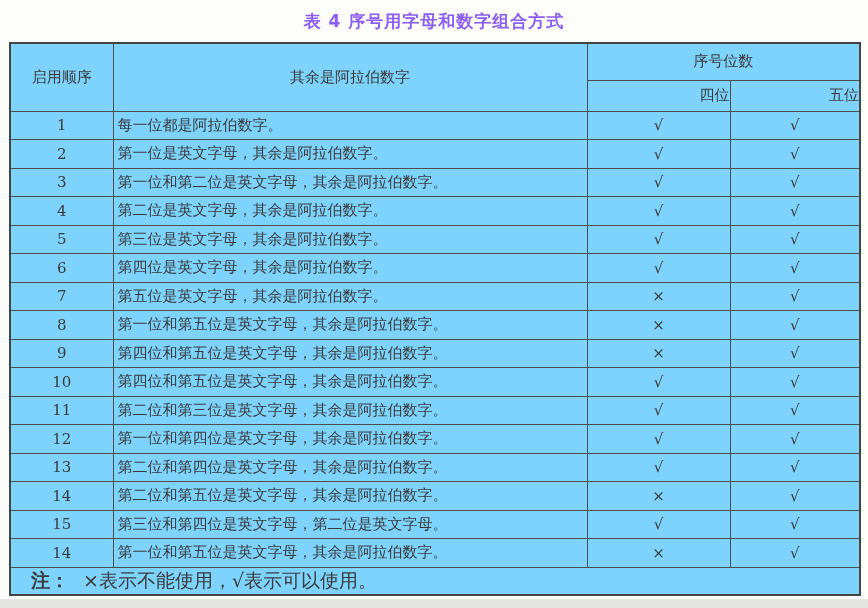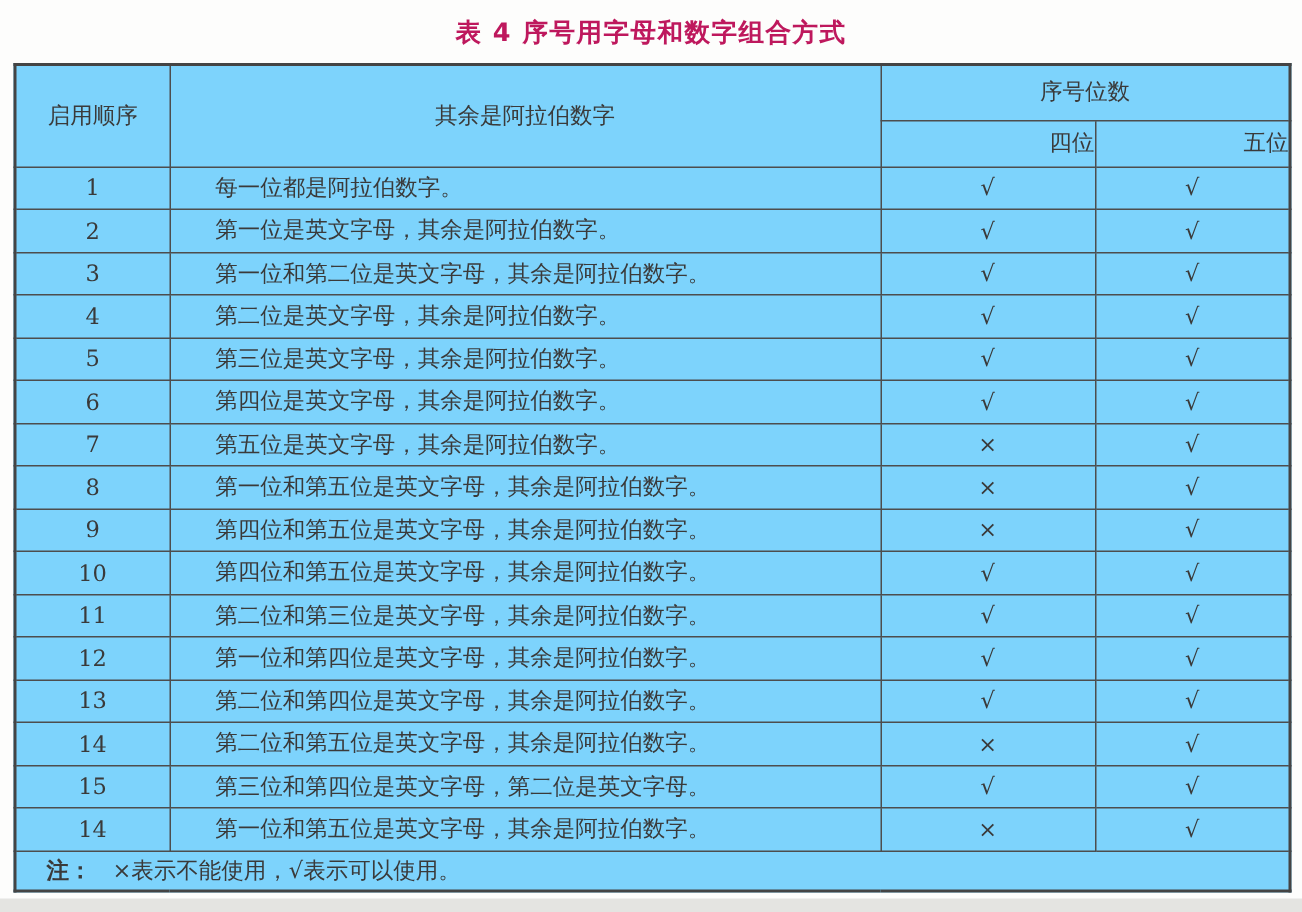--- a/index.html
+++ b/index.html
@@ -19,21 +19,21 @@
     position: relative;
   }
   .title {
     height: 42px;
     display: flex;
     align-items: center;
     justify-content: center;
     font-size: 17px;
     font-weight: bold;
     letter-spacing: 1px;
-    color: #be185d;
+    color: #8b5cf6;
     font-family: "DejaVu Sans", "Liberation Sans", sans-serif;
   }
   table.main {
     width: 850px;
     border-collapse: collapse;
     table-layout: fixed;
     background: #7dd3fc;
   }
   table.main th,
   table.main td {
@@ -45,27 +45,27 @@
   }
   table.main { border: 2px solid #444444; }
   col.c-order { width: 103px; }
   col.c-comb  { width: 474px; }
   col.c-four  { width: 143px; }
   col.c-five  { width: 130px; }
   .hdr-row1 th { height: 37px; text-align: center; }
   .hdr-row2 th { height: 31px; text-align: right; }
   tbody td { height: 28.5px; }
   td.order { text-align: center; font-family: "DejaVu Serif", serif; }
-  td.comb  { text-align: left; padding-left: 30px; margin-left: 36px; }
+  td.comb  { text-align: left; padding-left: 4px; margin-left: 36px; }
   td.mark  { text-align: center; font-size: 14px; color: #4a4a4a; }
   tr.note-row td {
     height: 27px;
     text-align: left;
     padding-left: 20px;
-    font-size: 15px;
+    font-size: 19px;
   }
   .note-label { font-weight: bold; margin-right: 14px; }
   .footer-strip {
     position: absolute;
     left: 0;
     bottom: 0;
     width: 868px;
     height: 9px;
     background: #e4e4e1;
   }

